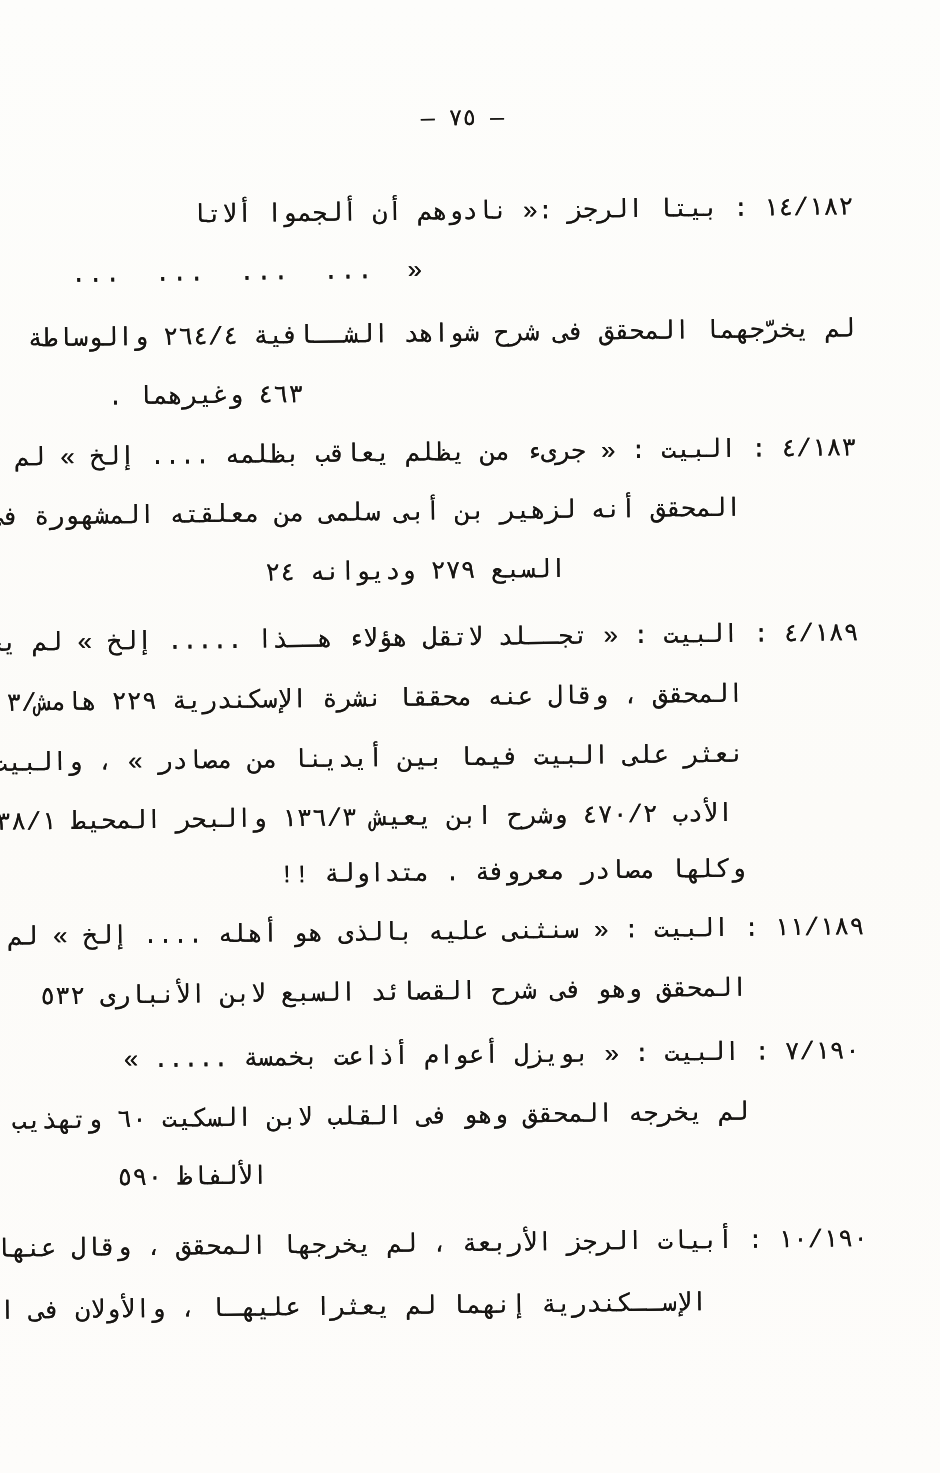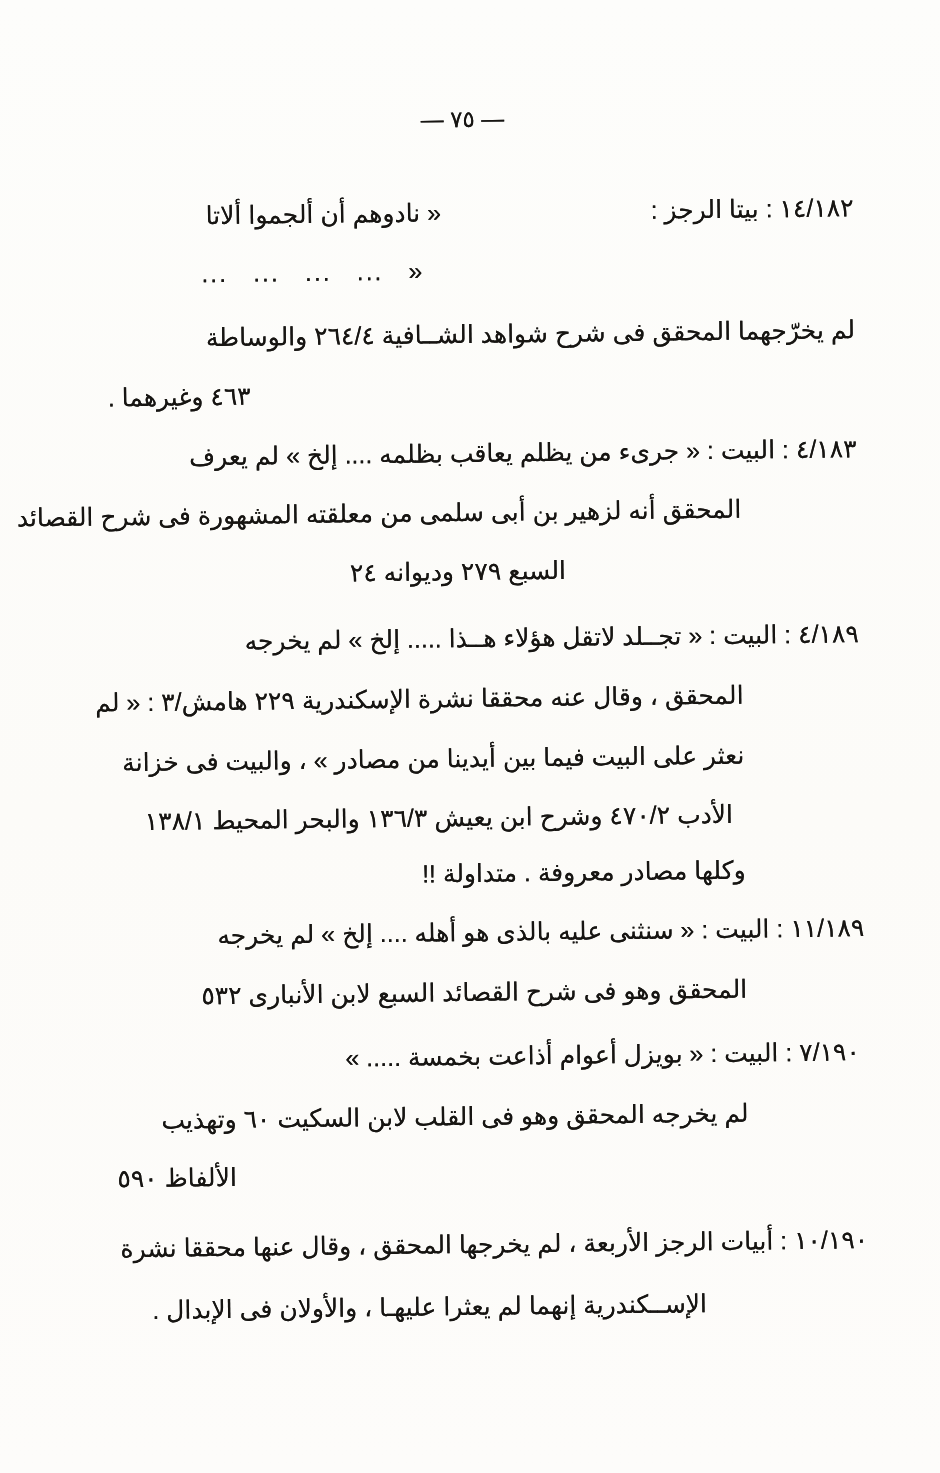--- a/index.html
+++ b/index.html
@@ -6,21 +6,21 @@
     margin: 0;
     padding: 0;
     background: #ffffff;
   }
   .page {
     position: relative;
     width: 940px;
     height: 1473px;
     background: linear-gradient(180deg, #fdfdfb 0%, #fcfbf8 55%, #fdfcfa 100%);
     overflow: hidden;
-    font-family: Liberation Sans, sans-serif;
+    font-family: Liberation Mono, monospace;
     color: #141414;
   }
   .rot {
     position: absolute;
     inset: 0;
     transform: rotate(-0.7deg);
     transform-origin: 50% 50%;
   }
   .line {
     position: absolute;

